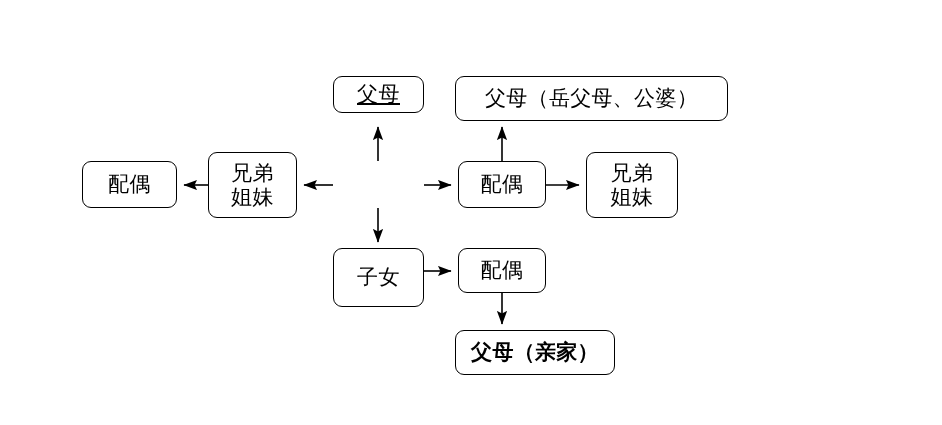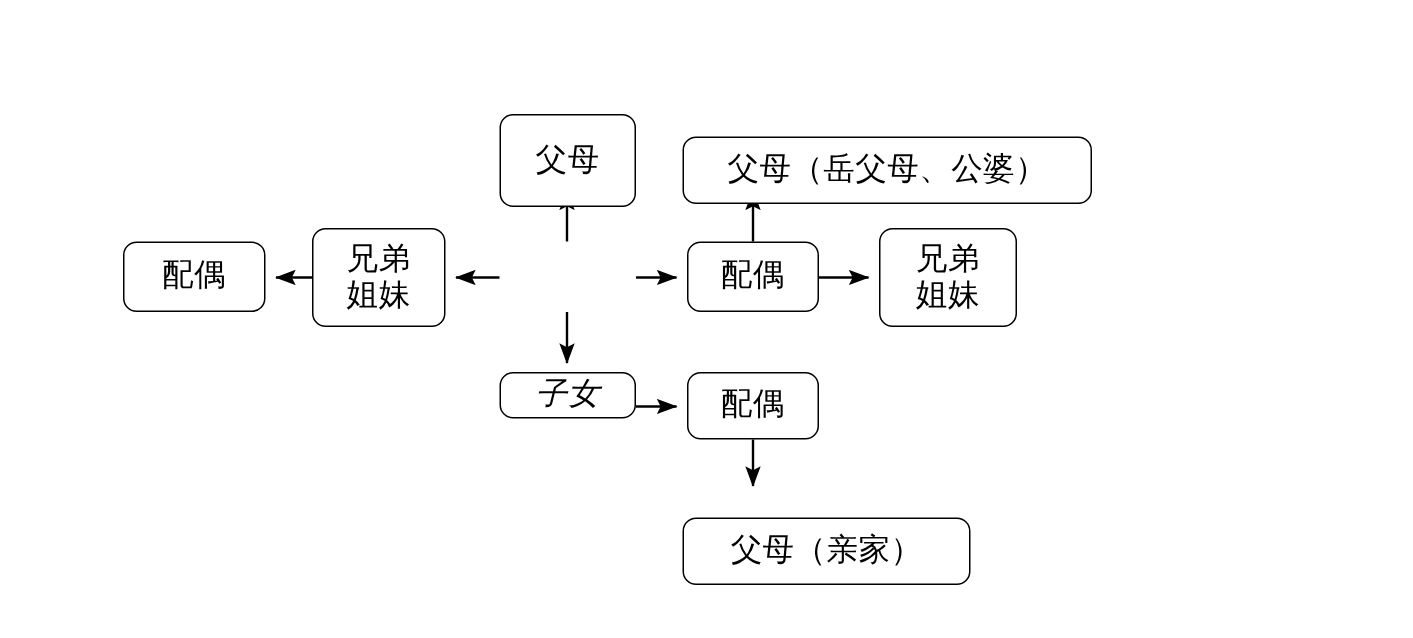--- a/index.html
+++ b/index.html
@@ -38,21 +38,20 @@
     color: #000000;
     font-size: 21px;
     line-height: 1.18;
     letter-spacing: 0.5px;
     white-space: pre-line;
     z-index: 2;
   }
   .node.wide {
     font-size: 21px;
     letter-spacing: 0.3px;
-    margin-top: 15px;
   }
   .node.two-line {
     line-height: 1.16;
     text-align: right;
   }
 </style>
 </head>
 <body>
 
 <div id="diagram-canvas">
@@ -76,34 +75,34 @@
 
     <line x1="546" y1="185" x2="579" y2="185" stroke="#000000" stroke-width="1.6" marker-end="url(#arrowhead)"></line>
 
     <line x1="378" y1="208" x2="378" y2="242" stroke="#000000" stroke-width="1.6" marker-end="url(#arrowhead)"></line>
 
     <line x1="424" y1="271" x2="451" y2="271" stroke="#000000" stroke-width="1.6" marker-end="url(#arrowhead)"></line>
 
     <line x1="502" y1="293" x2="502" y2="324" stroke="#000000" stroke-width="1.6" marker-end="url(#arrowhead)"></line>
   </svg>
 
-  <div class="node" style="left:333px; top:76px; width:91px; height:62px;">父母</div>
+  <div class="node" style="left:333px; top:76px; width:91px; height:37px;text-decoration:underline;">父母</div>
 
   <div class="node wide" style="left:455px; top:76px; width:273px; height:45px;">父母（岳父母、公婆）</div>
 
   <div class="node" style="left:82px; top:161px; width:95px; height:47px;">配偶</div>
 
   <div class="node two-line" style="left:208px; top:152px; width:89px; height:66px;">兄弟
 姐妹</div>
 
 
   <div class="node" style="left:458px; top:161px; width:88px; height:47px;">配偶</div>
 
   <div class="node two-line" style="left:586px; top:152px; width:92px; height:66px;">兄弟
 姐妹</div>
 
-  <div class="node" style="left:333px; top:248px; width:91px; height:31px;font-style:italic;">子女</div>
+  <div class="node" style="left:333px; top:248px; width:91px; height:59px;">子女</div>
 
   <div class="node" style="left:458px; top:248px; width:88px; height:45px;">配偶</div>
 
-  <div class="node wide" style="left:455px; top:330px; width:192px; height:45px;">父母（亲家）</div>
+  <div class="node wide" style="left:455px; top:330px; width:160px; height:45px;font-weight:bold;">父母（亲家）</div>
 
 </div>
 
 </body></html>

